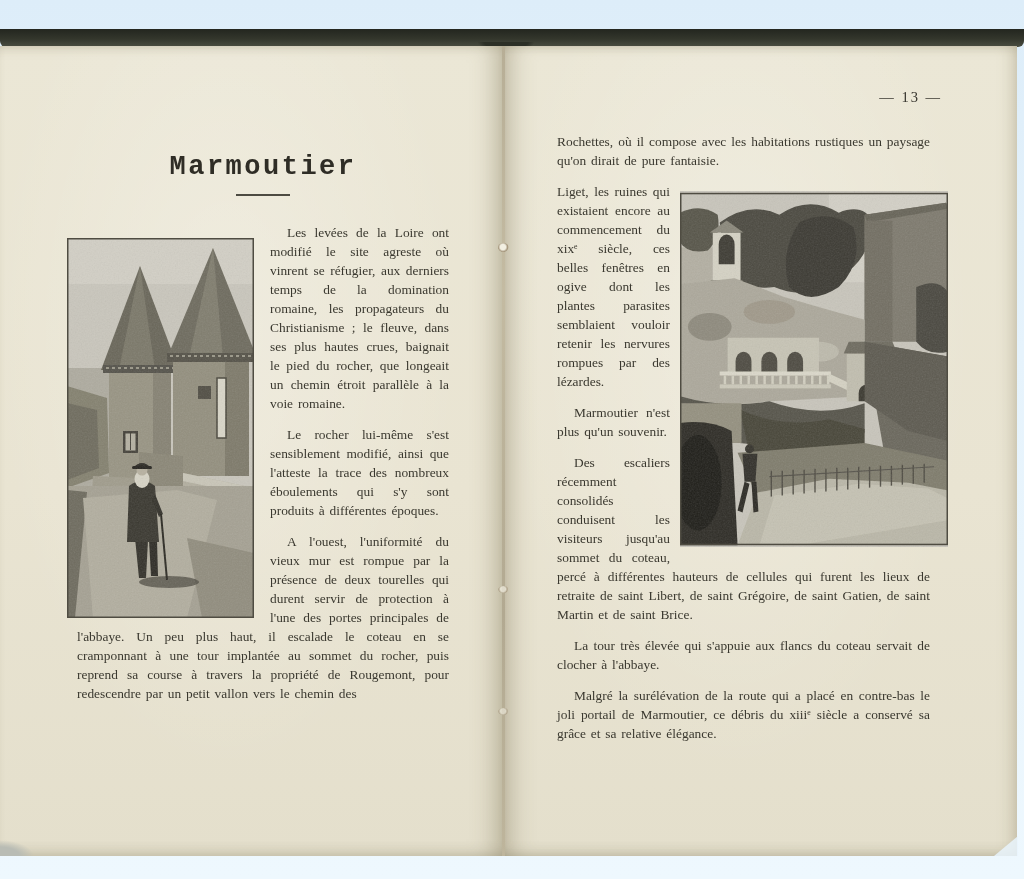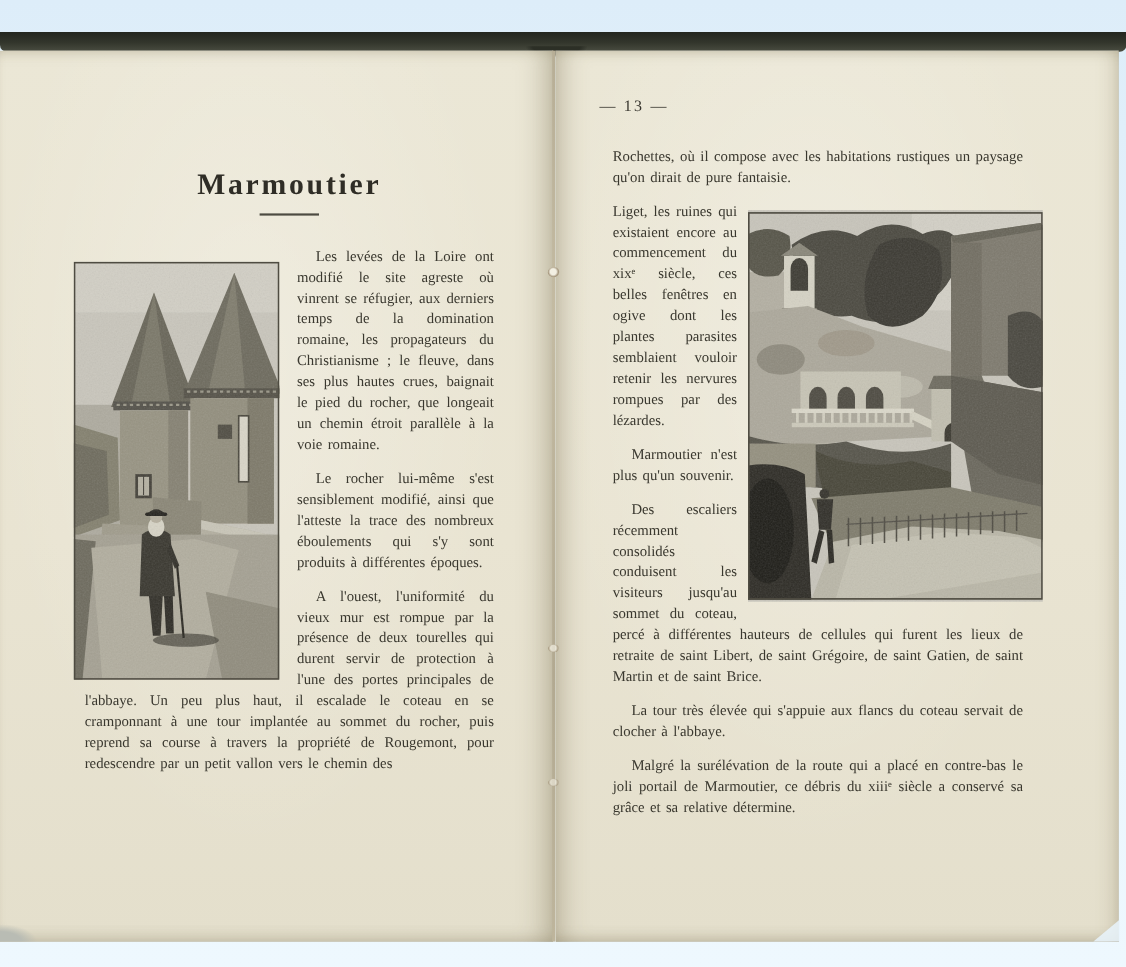--- a/index.html
+++ b/index.html
@@ -56,24 +56,24 @@
     border-right: 24px solid #e9f5fd; border-top: 20px solid transparent; margin-left: 0;
     opacity: .85;
   }
 
   .content { position: absolute; color: #3a382f; font-size: 13.4px; line-height: 19px; }
   .content-left  { left: 65px;  top: 46px; width: 396px; }
   .content-right { left: 545px; top: 46px; width: 397px; }
 
   .chapter-title {
     margin: 112px 0 0 0; text-align: center;
-    font-size: 27px; font-weight: bold; letter-spacing: 2.5px; color: #2f2d26;
+    font-size: 27px; font-weight: bold; letter-spacing: 2.5px; color: #2f2d26; font-family: Liberation Mono, monospace;
   }
   .title-rule { width: 54px; height: 2px; background: #4d4b42; margin: 17px auto 0; border: 0; }
-  .page-number { margin: 42px 0 0 0; text-align: left; font-size: 14.5px; letter-spacing: 2px; color: #35332c; }
+  .page-number { margin: 42px 0 0 0; text-align: right; font-size: 14.5px; letter-spacing: 2px; color: #35332c; }
 
   .body-text { margin-top: 27px; text-align: justify; word-spacing: 1.5px; }
   .body-text-right { margin-top: 25px; }
   .body-text p { margin: 12px; }
   .ind { text-indent: 17px; }
 
   figure { margin: 0; }
   .photo { display: block; background: #c9c6bc; }
   .fig-left  { float: left;  width: 187px; height: 380px; margin: 15px 16px 6px 2px; }
   .fig-right { float: right; width: 268px; height: 356px; margin: 9px -6px 8px 10px; }
@@ -270,16 +270,16 @@
           <path d="M72,291 L74,322 L79,321 L77,291 Z" fill="#2c2a24"></path>
           <rect width="270" height="355" filter="url(#grainR)" opacity="0.16"></rect>
           <rect x="0.75" y="0.75" width="268.5" height="353.5" fill="none" stroke="#4f4c42" stroke-width="1.5"></rect>
         </svg>
       </figure>
 
       <p>Liget, les ruines qui existaient encore au commencement du xixᵉ siècle, ces belles fenêtres en ogive dont les plantes parasites semblaient vouloir retenir les nervures rompues par des lézardes.</p>
       <p class="ind">Marmoutier n'est plus qu'un souvenir.</p>
       <p class="ind"><span>Des escaliers récemment consolidés conduisent les visiteurs jusqu'au sommet du coteau, percé à différentes hauteurs de cellules qui furent les lieux </span><span>de retraite de saint Libert, de saint Grégoire, de saint Gatien, de saint Martin et de saint Brice.</span></p>
       <p class="ind">La tour très élevée qui s'appuie aux flancs du coteau servait de clocher à l'abbaye.</p>
-      <p class="ind">Malgré la surélévation de la route qui a placé en contre-bas le joli portail de Marmoutier, ce débris du xiiiᵉ siècle a conservé sa grâce et sa relative détermine.</p>
+      <p class="ind">Malgré la surélévation de la route qui a placé en contre-bas le joli portail de Marmoutier, ce débris du xiiiᵉ siècle a conservé sa grâce et sa relative élégance.</p>
     </div>
   </div>
 </div>
 
 </body></html>

